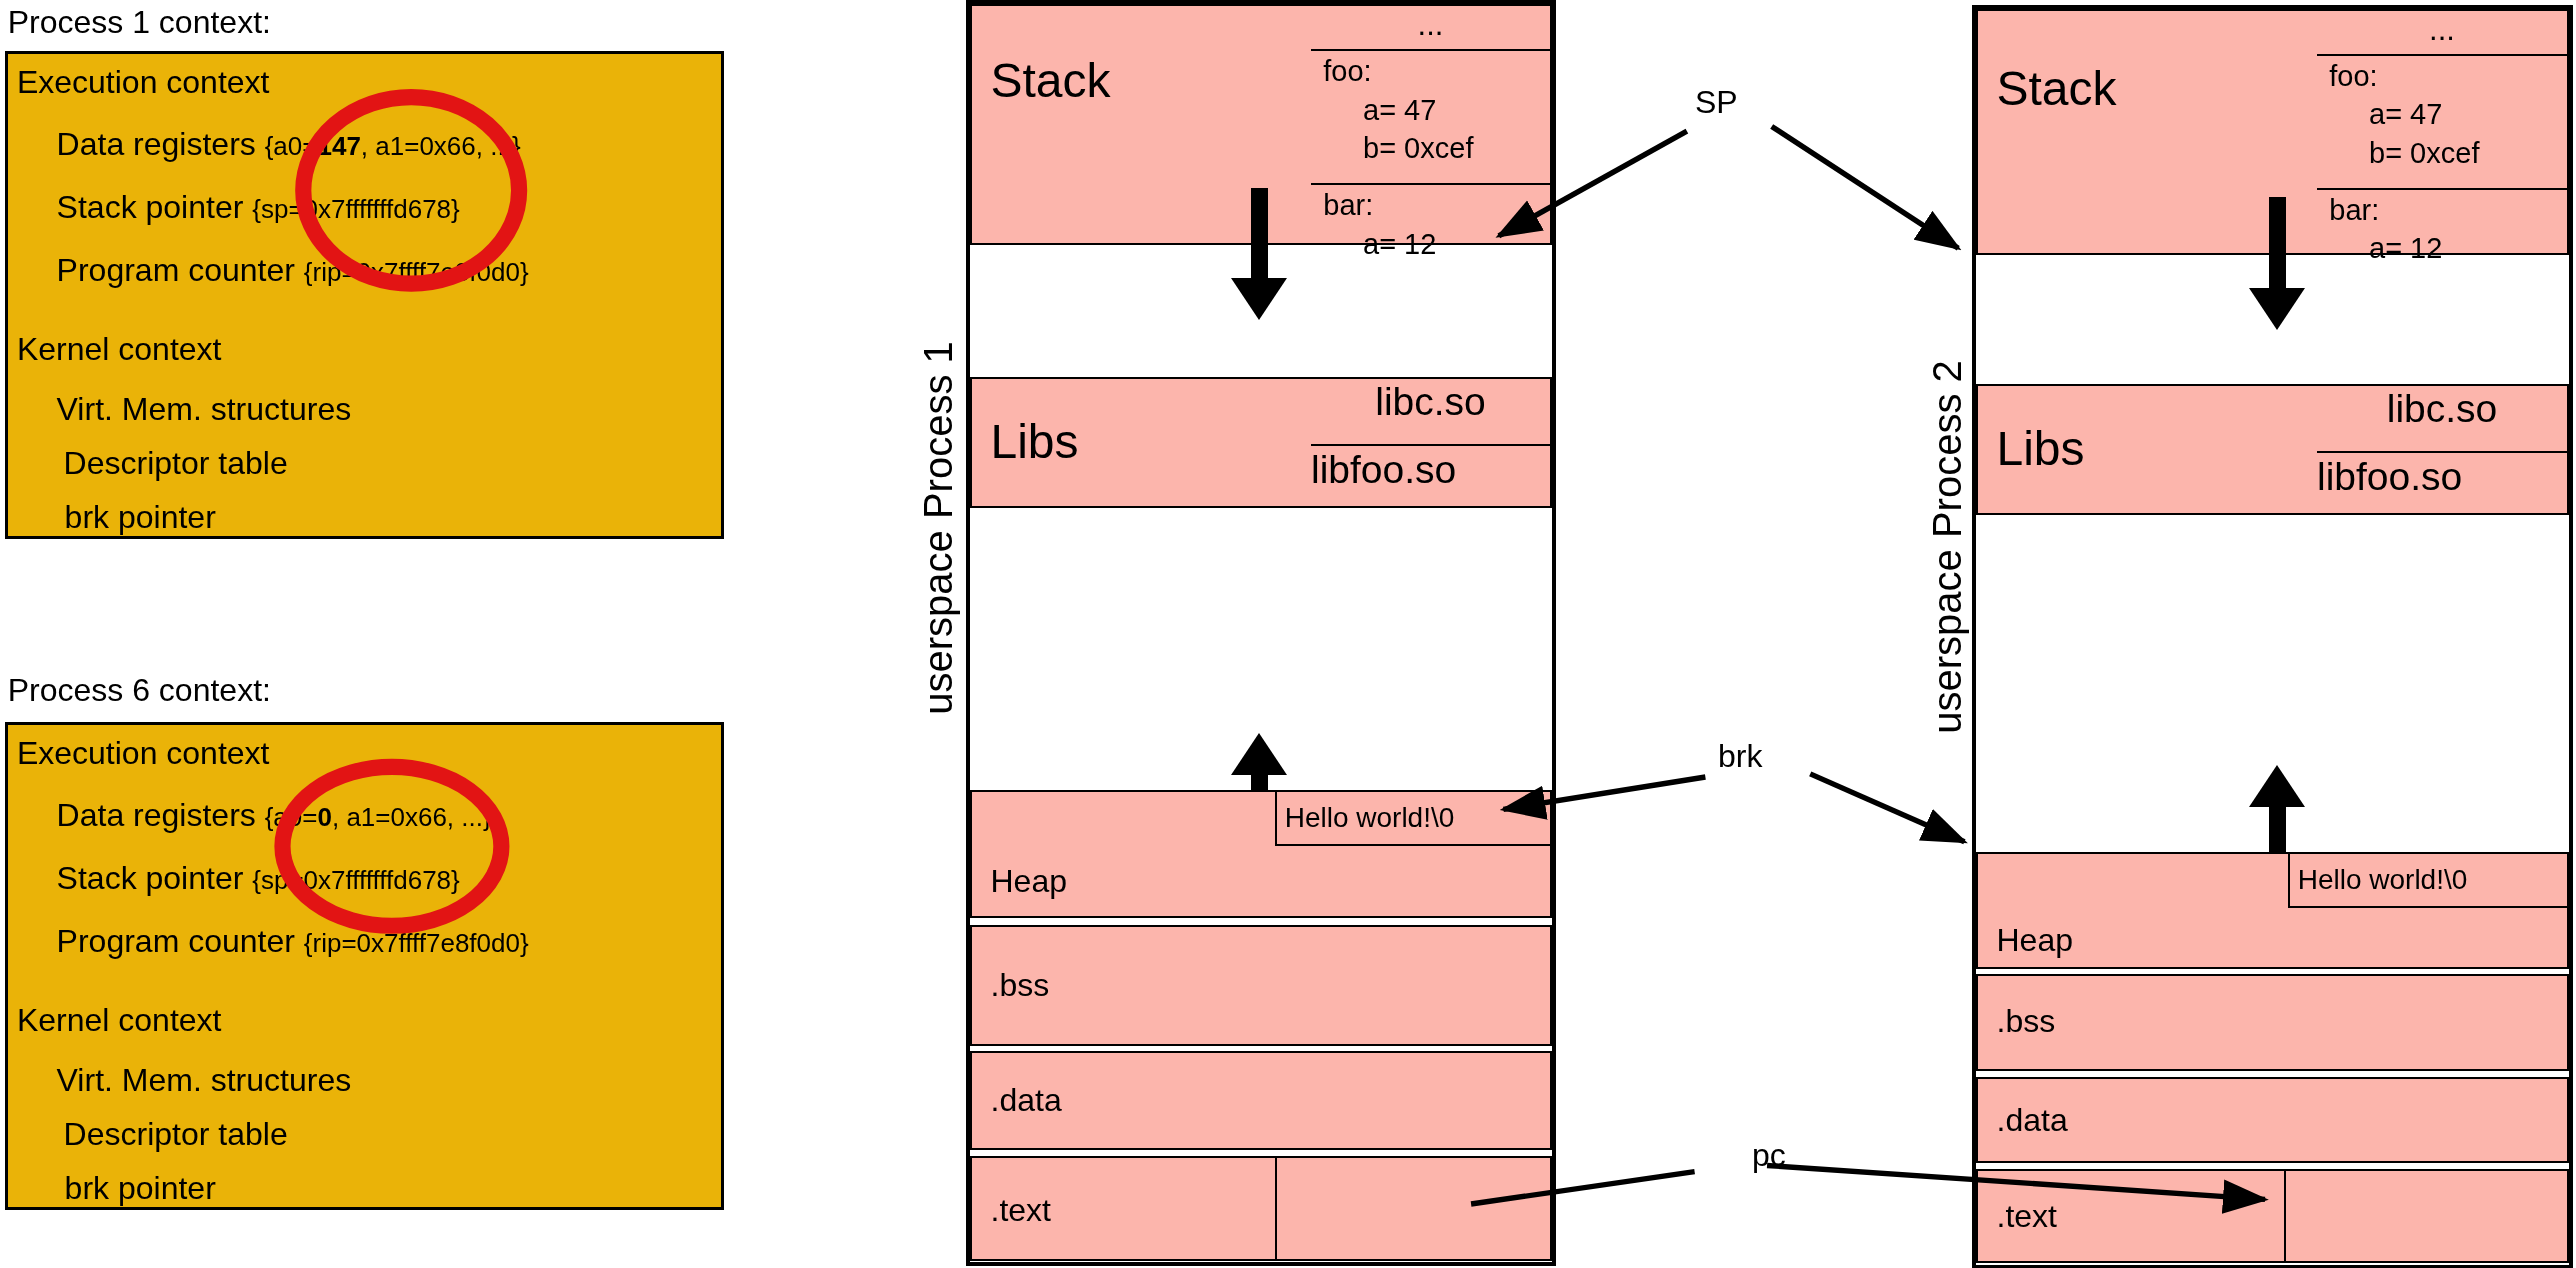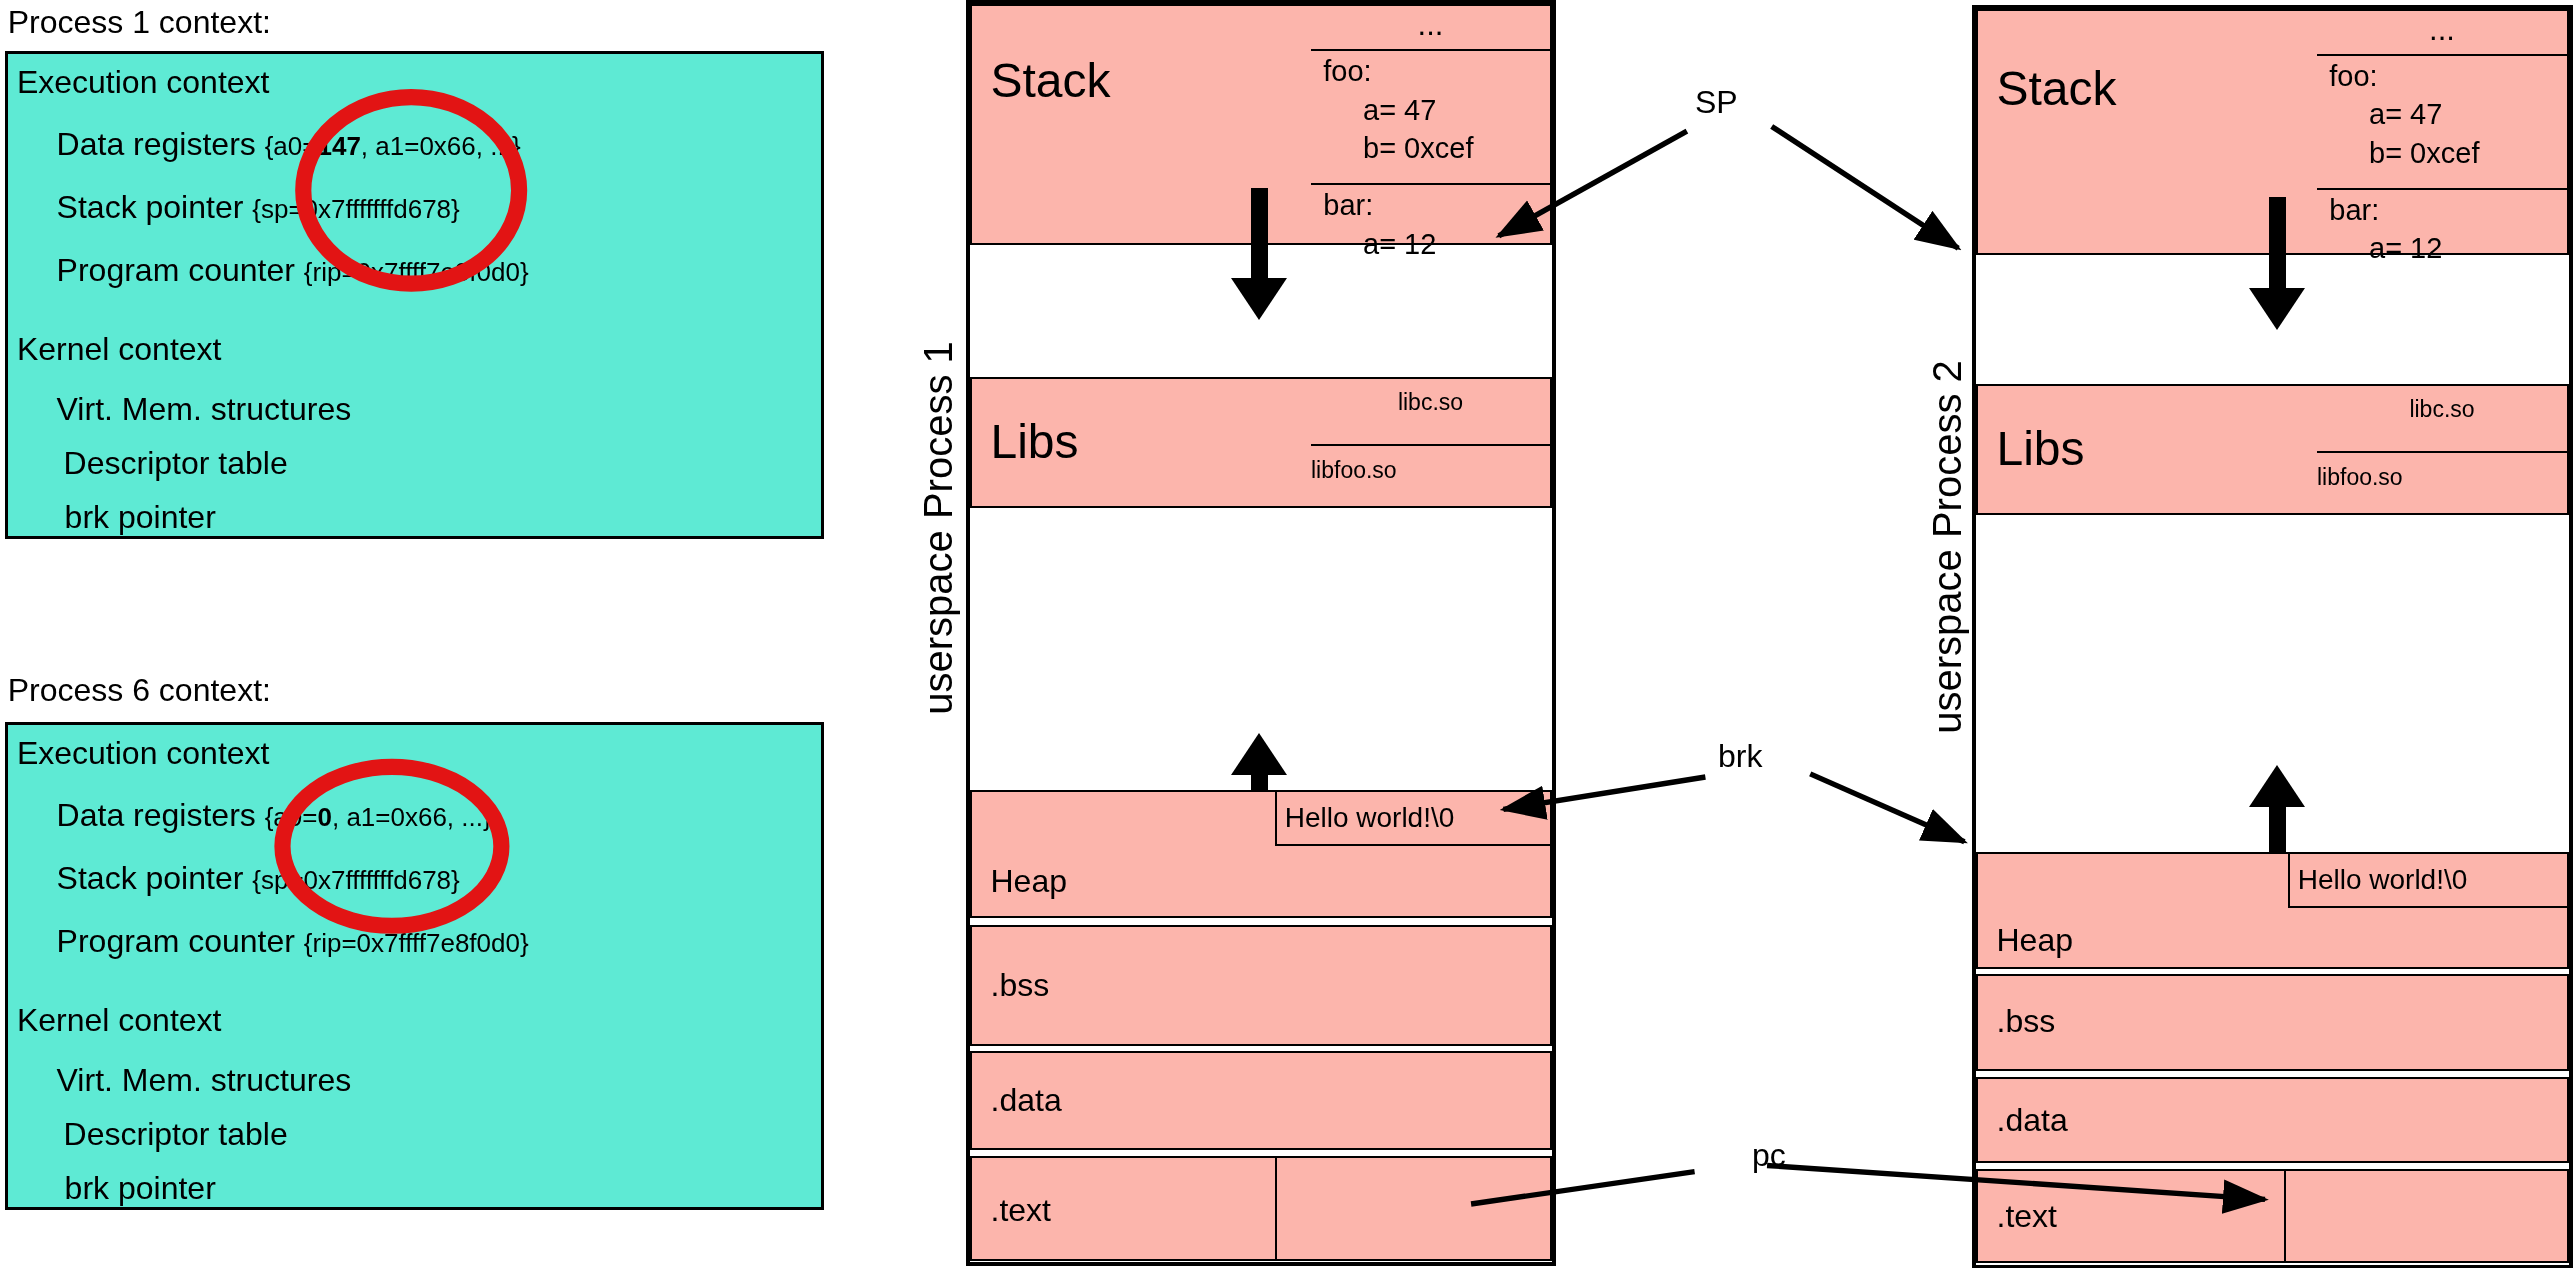--- a/index.html
+++ b/index.html
@@ -3,42 +3,42 @@
 <meta charset="utf-8">
 <style>
   html,body{margin:0;padding:0;background:#fff;}
   .canvas{
     position:relative;width:2576px;height:1268px;background:#fff;overflow:hidden;
     font-family:"Liberation Sans","DejaVu Sans",sans-serif;color:#000;
   }
   
   .ctx-title{position:absolute;left:7.7px;font-size:32px;line-height:39px;white-space:pre;}
   .ctx-box{
-    position:absolute;left:4.6px;width:819px;height:488px;
-    background:#5eead4;border:3.1px solid #000;box-sizing:border-box;
+    position:absolute;left:4.6px;width:719px;height:488px;
+    background:#eab308;border:3.1px solid #000;box-sizing:border-box;
   }
   .ln{position:absolute;font-size:32px;line-height:39px;white-space:pre;}
   .ln .brace{font-size:26px;}
   .ln .brace b{font-weight:bold;}
   
   .mem{
     position:absolute;background:#fff;border:4.6px solid #000;box-sizing:border-box;
   }
   .sec{
     position:absolute;left:0;right:0;background:#fcb5ac;
     border:2.3px solid #000;box-sizing:border-box;
   }
   .sec-big-label{position:absolute;left:18.5px;font-size:48px;line-height:51px;}
   .sec-label{position:absolute;left:18.5px;font-size:32px;line-height:48px;}
   .frames{position:absolute;left:339px;right:0;top:0;bottom:0;font-size:29px;line-height:34px;}
   .dots{height:43px;border-bottom:2.3px solid #000;text-align:center;font-size:31px;line-height:37px;}
   .frame1{height:132px;border-bottom:2.3px solid #000;}
   .f-name{padding:3.1px 0 0 12.3px;}
   .f-var{padding:4.6px 0 0 52px;}
-  .libwrap{position:absolute;left:339px;right:0;top:0;bottom:0;font-size:23px;line-height:34px;}
+  .libwrap{position:absolute;left:339px;right:0;top:0;bottom:0;font-size:39px;line-height:34px;}
   .lib-top{position:absolute;left:0;right:0;top:6.2px;text-align:center;}
   .lib-div{position:absolute;left:0;right:0;top:65px;border-top:2.3px solid #000;}
   .lib-bottom{position:absolute;left:0;right:0;top:74px;text-align:left;}
   .hello{
     position:absolute;right:0;background:#fcb5ac;border:2.3px solid #000;box-sizing:border-box;
     font-size:28px;padding-left:7.7px;display:flex;align-items:center;white-space:pre;
   }
   .arrow-bar{position:absolute;width:17px;background:#000;}
   .arrow-head-down{position:absolute;width:0;height:0;border-left:28.5px solid transparent;border-right:28.5px solid transparent;border-top:42px solid #000;}
   .arrow-head-up{position:absolute;width:0;height:0;border-left:28.5px solid transparent;border-right:28.5px solid transparent;border-bottom:42px solid #000;}

